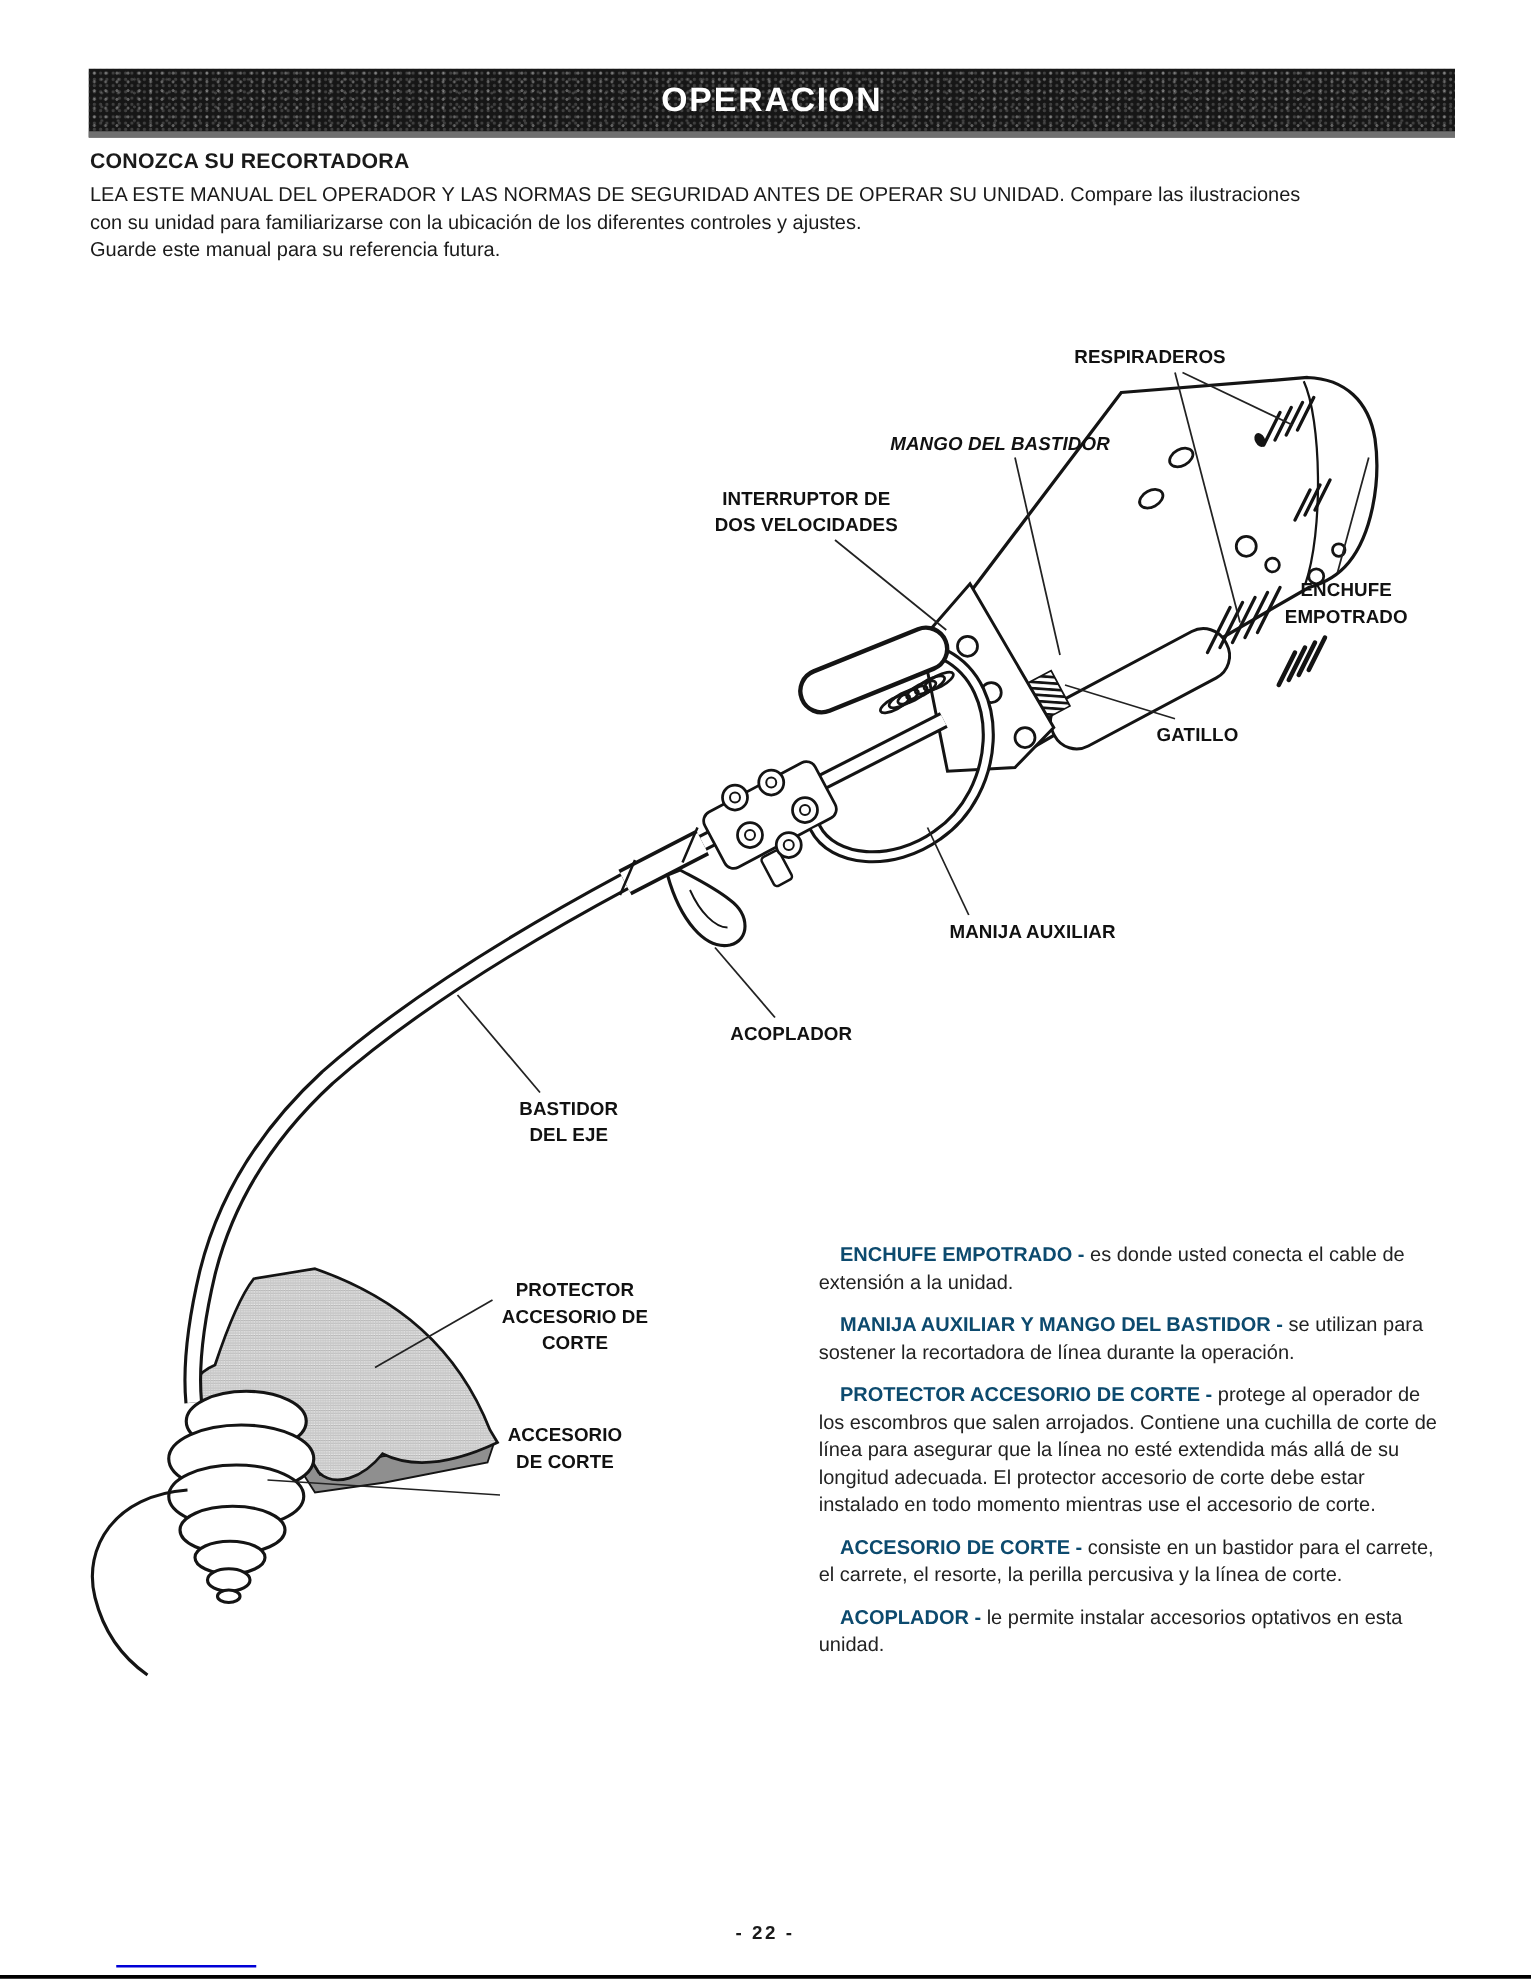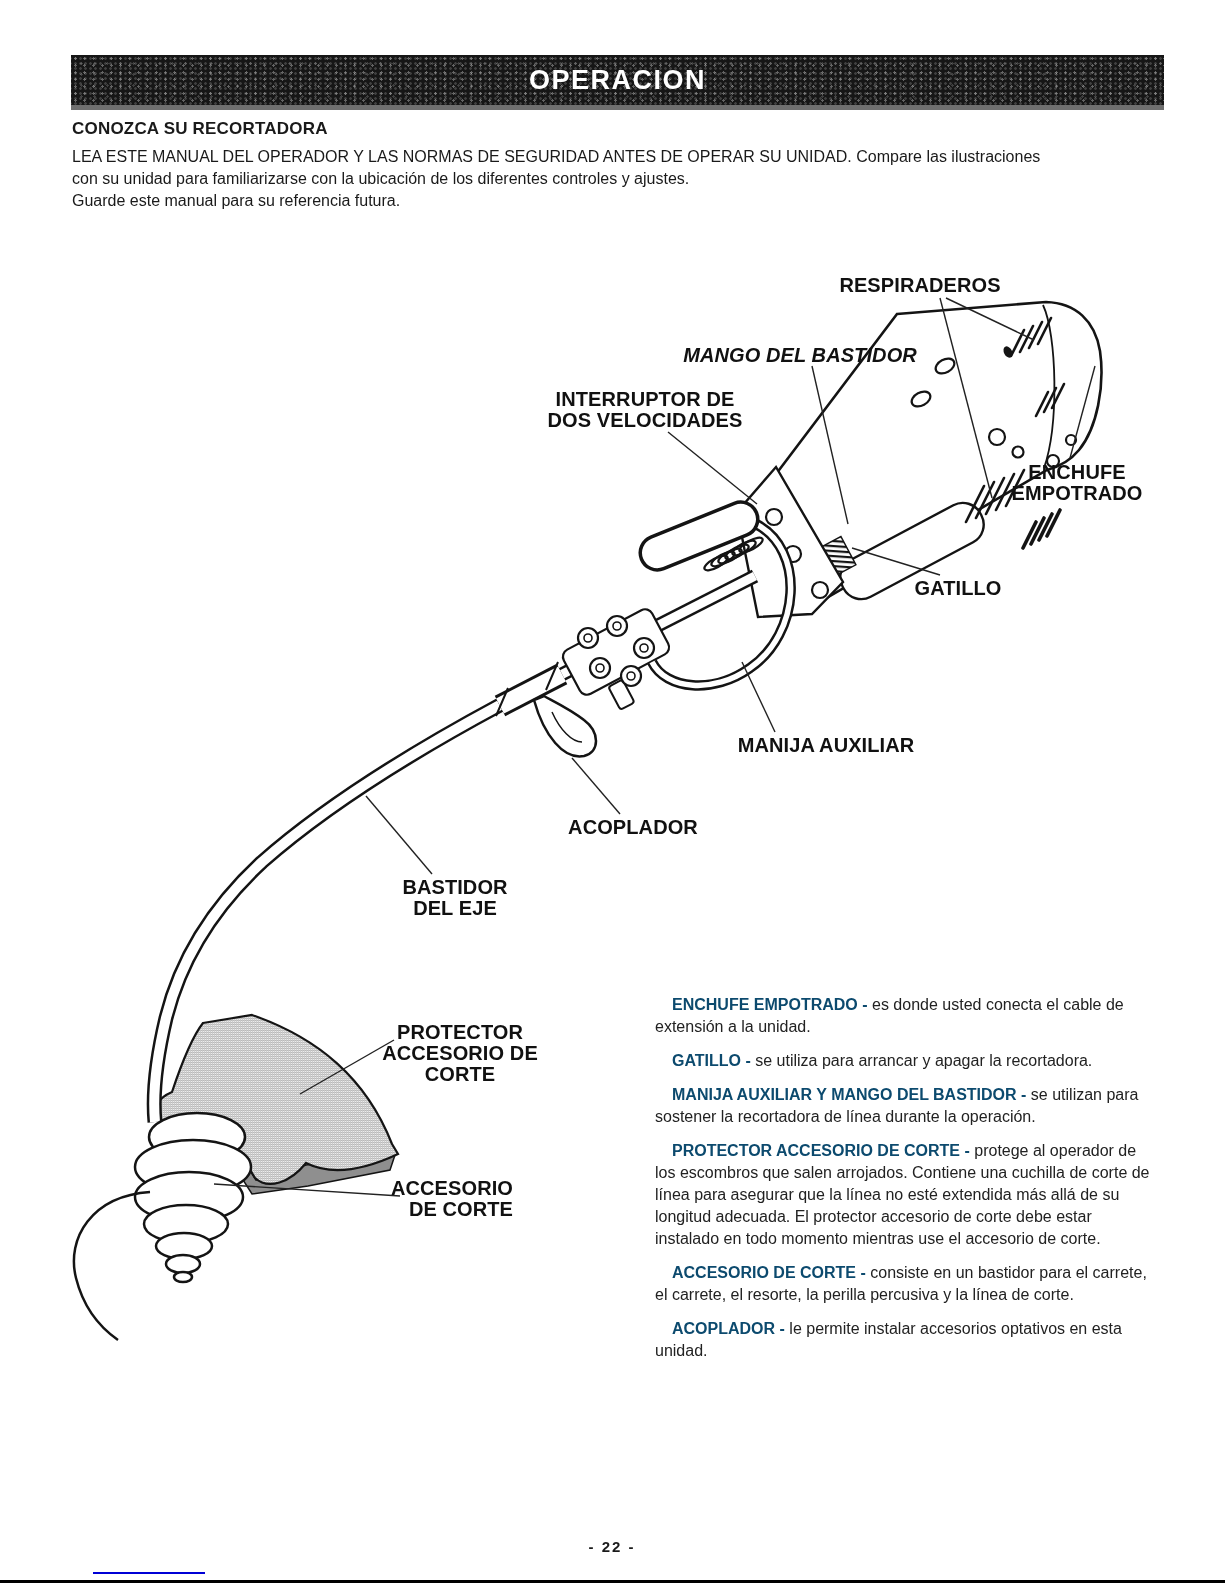--- a/index.html
+++ b/index.html
@@ -16,21 +16,21 @@
     background-position:0 0,4px 3px,2px 1px;
     border-bottom:5px solid #6f6f6f;
     display:flex;align-items:center;justify-content:center;}
   .banner-title{color:#ffffff;font-weight:bold;font-size:27px;letter-spacing:1.5px;}
 
   .section-title{position:absolute;left:72px;top:119px;font-size:17px;font-weight:bold;letter-spacing:0.2px;}
   .intro{position:absolute;left:72px;top:146px;width:970px;font-size:16px;line-height:22px;}
   .intro .note{font-weight:normal;display:block;}
 
   .dlabel{position:absolute;transform:translateX(-50%);text-align:center;font-weight:bold;
-    font-size:20px;line-height:21px;white-space:pre-line;letter-spacing:0.1px;color:#111;}
+    font-size:15px;line-height:21px;white-space:pre-line;letter-spacing:0.1px;color:#111;}
 
   .defs{position:absolute;left:655px;top:994px;width:500px;}
   .defs p{margin:0 0 12px 0;font-size:16px;line-height:22px;color:#222;}
   .defs b{color:#0c4a6e;margin-left:17px;}
 
   .diagram-svg{position:absolute;left:0;top:0;}
 
   .page-number{position:absolute;left:612px;top:1538px;transform:translateX(-50%);
     font-size:15px;font-weight:bold;letter-spacing:2px;}
   .blue-line{position:absolute;left:93px;top:1572px;width:112px;height:2px;background:#0000d6;}
@@ -191,26 +191,25 @@
   <div class="dlabel" style="left:1077px;top:462px;">ENCHUFE
 EMPOTRADO</div>
   <div class="dlabel" style="left:958px;top:578px;">GATILLO</div>
   <div class="dlabel" style="left:790px;top:735px;margin-left:36px;">MANIJA AUXILIAR</div>
   <div class="dlabel" style="left:633px;top:817px;">ACOPLADOR</div>
   <div class="dlabel" style="left:455px;top:877px;">BASTIDOR
 DEL EJE</div>
   <div class="dlabel" style="left:460px;top:1022px;">PROTECTOR
 ACCESORIO DE
 CORTE</div>
-  <div class="dlabel" style="left:452px;top:1178px;text-align:right;">ACCESORIO
+  <div class="dlabel" style="left:452px;top:1138px;">ACCESORIO
 DE CORTE</div>
 
   <div class="defs">
     <p><b>ENCHUFE EMPOTRADO -</b> <span>es donde usted conecta el cable de extensión a la unidad.</span></p>
-    <p><b>GATILLO -</b> <span>se utiliza para arrancar y apagar la recortadora.</span></p>
     <p><b>MANIJA AUXILIAR Y MANGO DEL BASTIDOR -</b> <span>se utilizan para sostener la recortadora de línea durante la operación.</span></p>
     <p><b>PROTECTOR ACCESORIO DE CORTE -</b> <span>protege al operador de los escombros que salen arrojados. Contiene una cuchilla de corte de línea para asegurar que la línea no esté extendida más allá de su longitud adecuada. El protector accesorio de corte debe estar instalado en todo momento mientras use el accesorio de corte.</span></p>
     <p><b>ACCESORIO DE CORTE -</b> <span>consiste en un bastidor para el carrete, el carrete, el resorte, la perilla percusiva y la línea de corte.</span></p>
     <p><b>ACOPLADOR -</b> <span>le permite instalar accesorios optativos en esta unidad.</span></p>
   </div>
 
   <div class="page-number">- 22 -</div>
   <div class="blue-line"></div>
   <div class="bottom-rule"></div>
 

